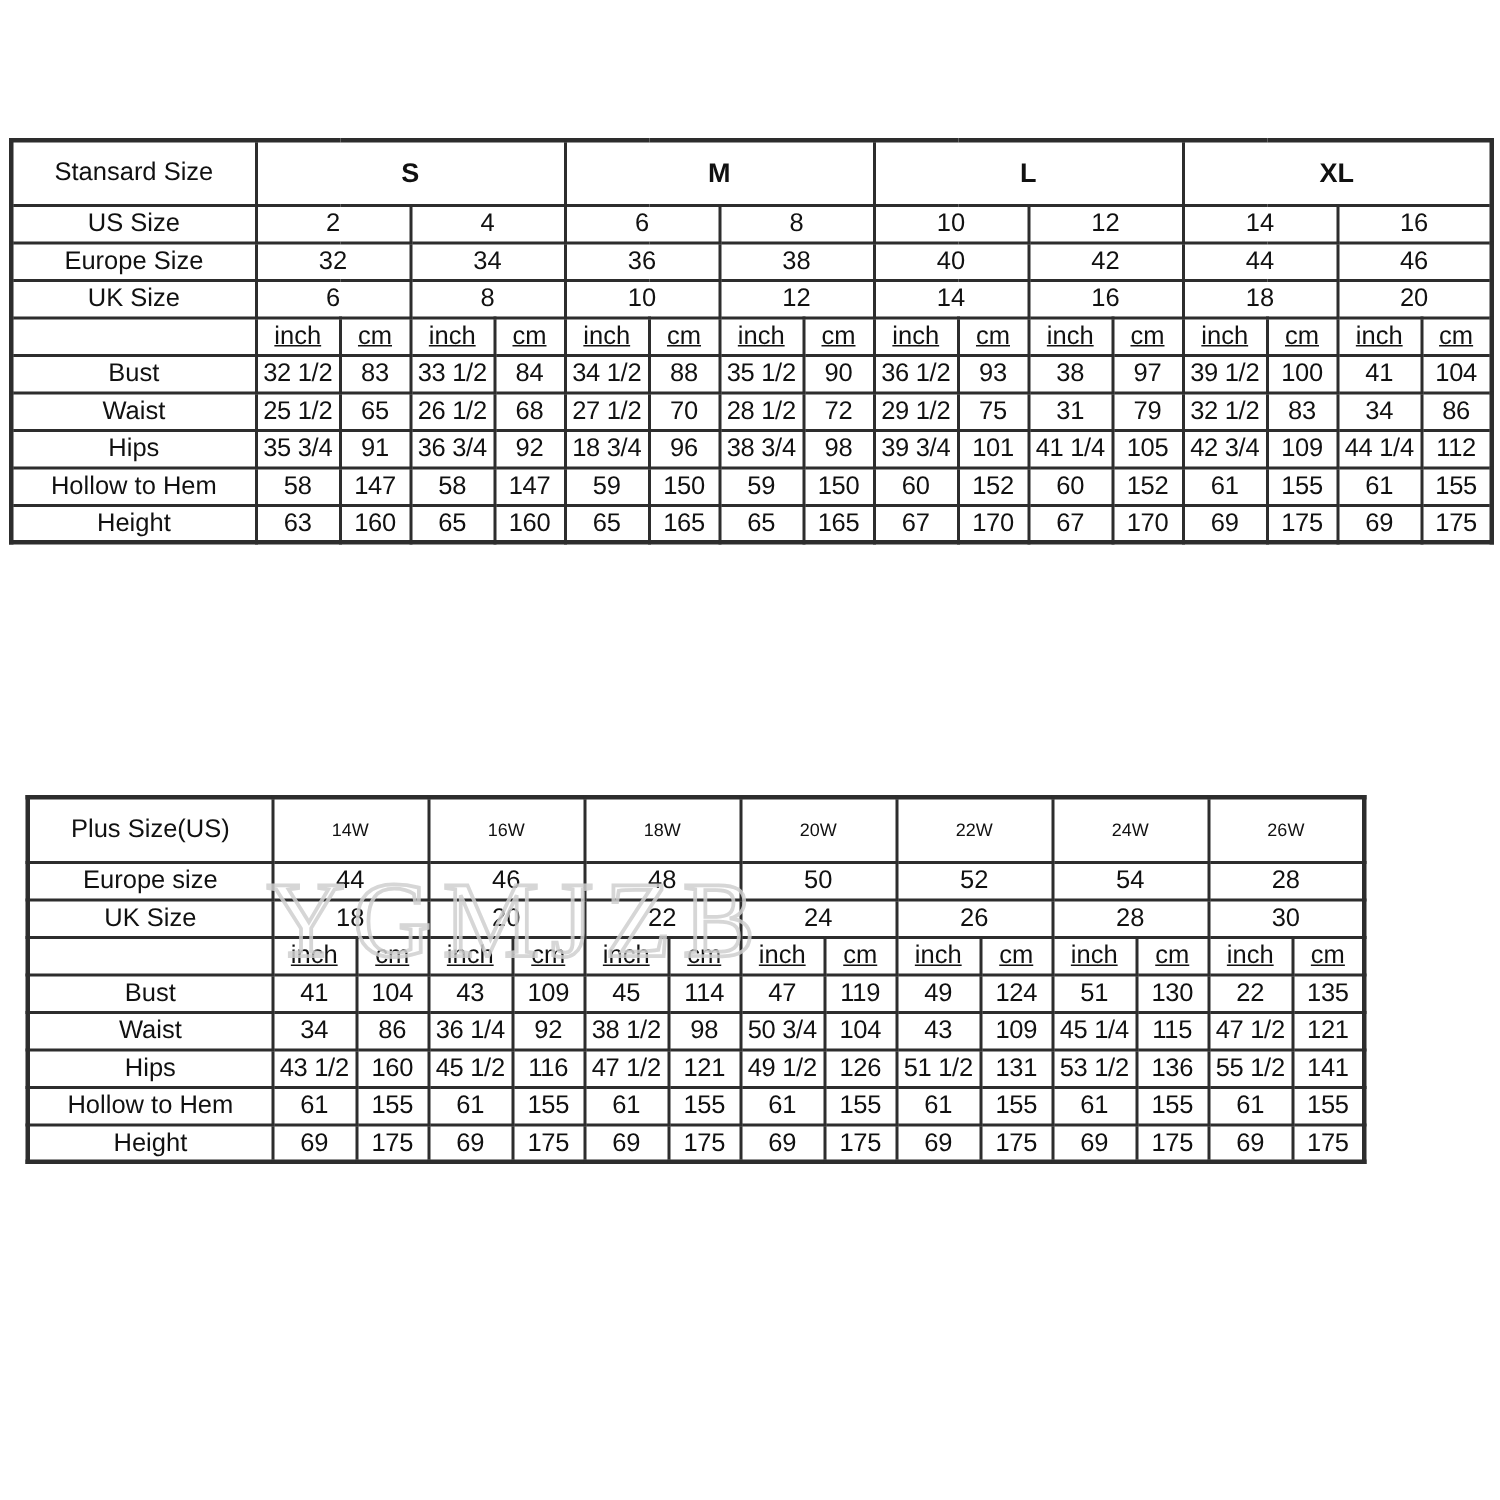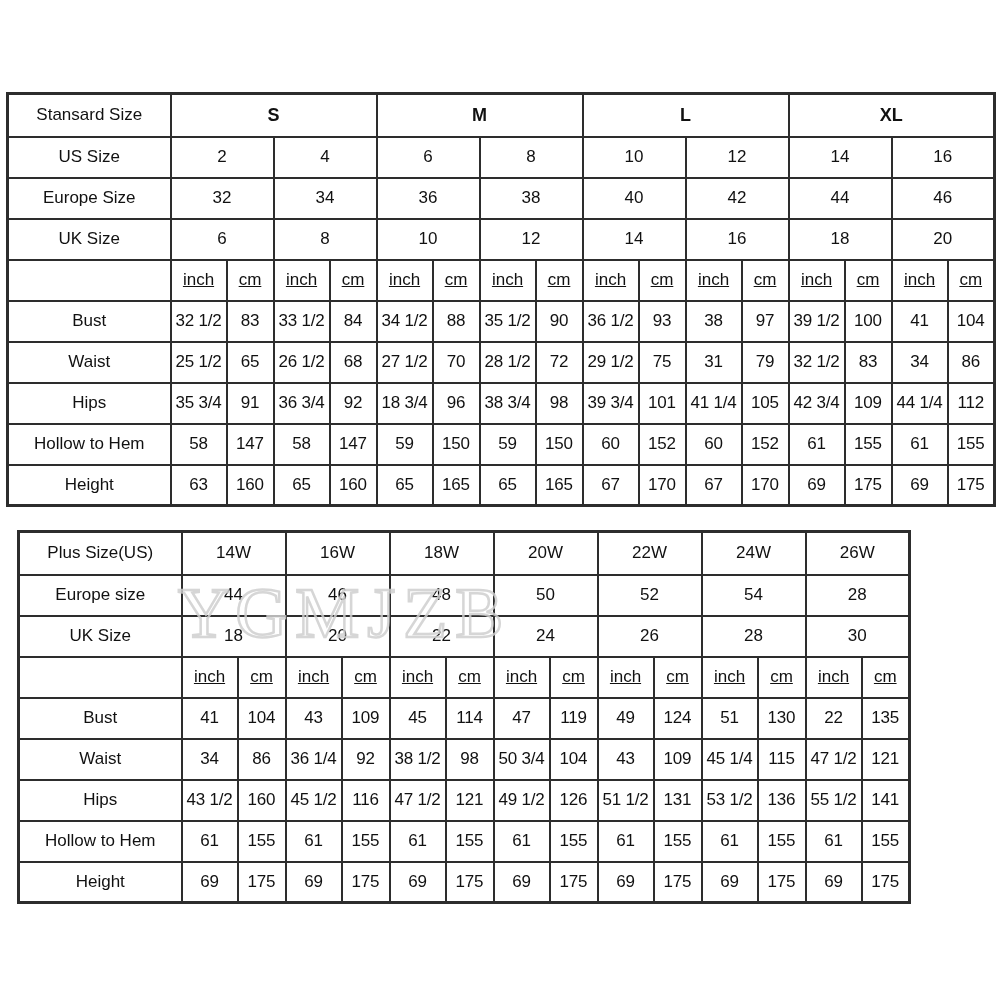--- a/index.html
+++ b/index.html
@@ -27,26 +27,26 @@
     border: 2px solid #2d2d2d;
     text-align: center;
     vertical-align: middle;
     font-size: 17px;
     font-weight: normal;
     padding: 0;
     white-space: nowrap;
     overflow: hidden;
     background: #ffffff;
   }
-  table.size-table tr { height: 41px; }
+  table.size-table tr { height: 25px; }
   table.size-table tr.first-row { height: 43px; }
   .cell-bold { font-weight: bold; }
   .corner-cell { font-weight: bold; font-size: 18px; }
   table.standard .group-head { font-weight: bold; font-size: 18px; }
-  table.plus .group-head { font-weight: normal; font-size: 17px; }
+  table.plus .group-head { font-weight: normal; font-size: 12px; }
   .measure-val { font-size: 16px; letter-spacing: -0.2px; }
   .unit-cell { font-size: 16px; text-decoration: underline; }
   #table-standard { top: 92px; left: 6px; }
   #table-plus { top: 530px; left: 6px; margin-left: 11px; }
   .watermark {
     position: absolute;
     top: 572px; left: 178px;
     font-family: "Liberation Serif", serif;
     font-size: 72px;
     letter-spacing: 1px;

